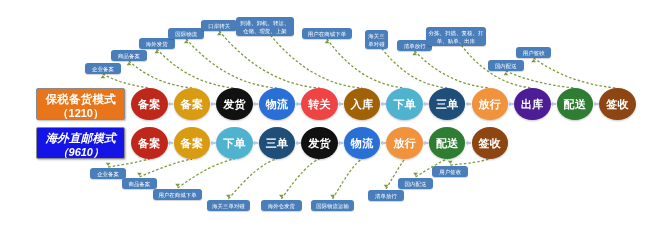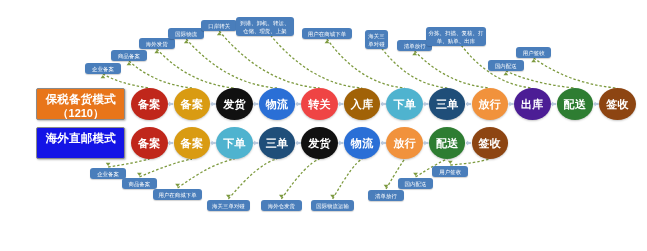--- a/index.html
+++ b/index.html
@@ -169,22 +169,23 @@
       <polygon points="413.15637583892624,172.8 415.5563758389262,176 417.9563758389262,172.8" fill="#7d9a3f"></polygon>
       <path d="M450.29463087248325,165 Q476.05201342281885,163 489.8093959731544,159" stroke="#7d9a3f" stroke-width="1.3" stroke-dasharray="2.5,2" fill="none"></path>
       <polygon points="447.8946308724833,160.8 450.29463087248325,164 452.69463087248323,160.8" fill="#7d9a3f"></polygon>
     </svg>
 
   <div id="nodes-layer">
       <div class="mode-box" style="left: 36.4752px; top: 88px; width: 88.5826px; height: 32px; background: rgb(232, 117, 26);">
         <span class="m-title">保税备货模式</span>
         <span class="m-code">（1210）</span>
       </div>
-      <div class="mode-box" style="left: 36.4752px; top: 127px; width: 88.5826px; height: 32px; background: rgb(20, 20, 230);">
+      <div class="mode-box" style="left: 36.4752px; top: 127px; width: 88.5826px; height: 32px; background: rgb(20, 20, 230); font-style: italic;">
         <span class="m-title">海外直邮模式</span>
+        <span class="m-code">（9610）</span>
       </div>
       <div class="node" style="left: 131.137px; top: 88px; width: 36.4752px; height: 32px; background: rgb(192, 39, 27);">备案</div>
       <div class="node" style="left: 173.691px; top: 88px; width: 36.4752px; height: 32px; background: rgb(217, 155, 18);">备案</div>
       <div class="node" style="left: 216.246px; top: 88px; width: 36.4752px; height: 32px; background: rgb(17, 17, 17);">发货</div>
       <div class="node" style="left: 258.8px; top: 88px; width: 36.4752px; height: 32px; background: rgb(42, 111, 214);">物流</div>
       <div class="node" style="left: 301.354px; top: 88px; width: 36.4752px; height: 32px; background: #ef4444;">转关</div>
       <div class="node" style="left: 343.909px; top: 88px; width: 36.4752px; height: 32px; background: #a16207;">入库</div>
       <div class="node" style="left: 386.463px; top: 88px; width: 36.4752px; height: 32px; background: rgb(79, 179, 207);">下单</div>
       <div class="node" style="left: 429.017px; top: 88px; width: 36.4752px; height: 32px; background: rgb(31, 78, 121);">三单</div>
       <div class="node" style="left: 471.572px; top: 88px; width: 36.4752px; height: 32px; background: rgb(241, 146, 60);">放行</div>

